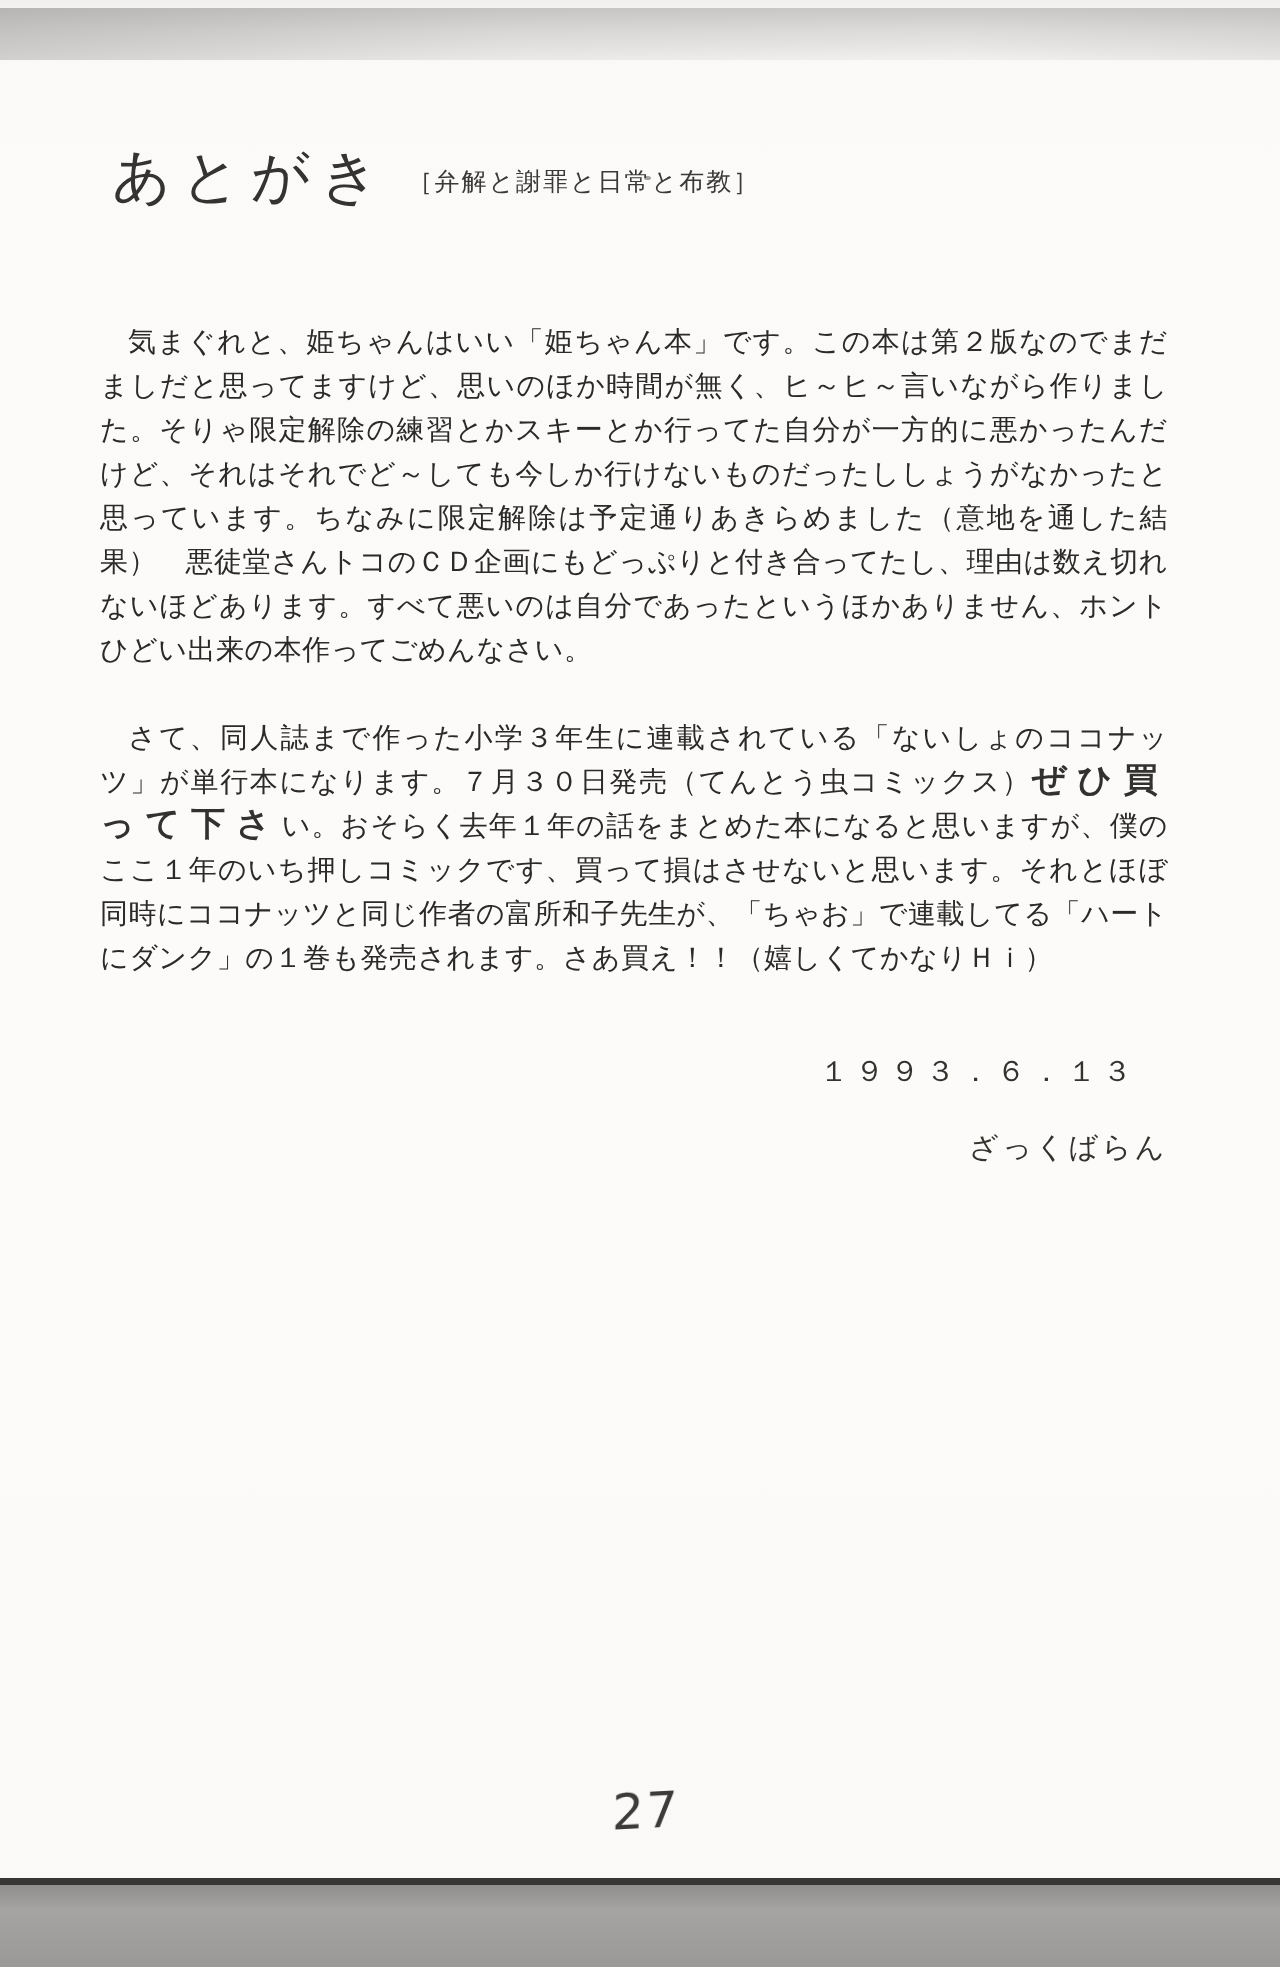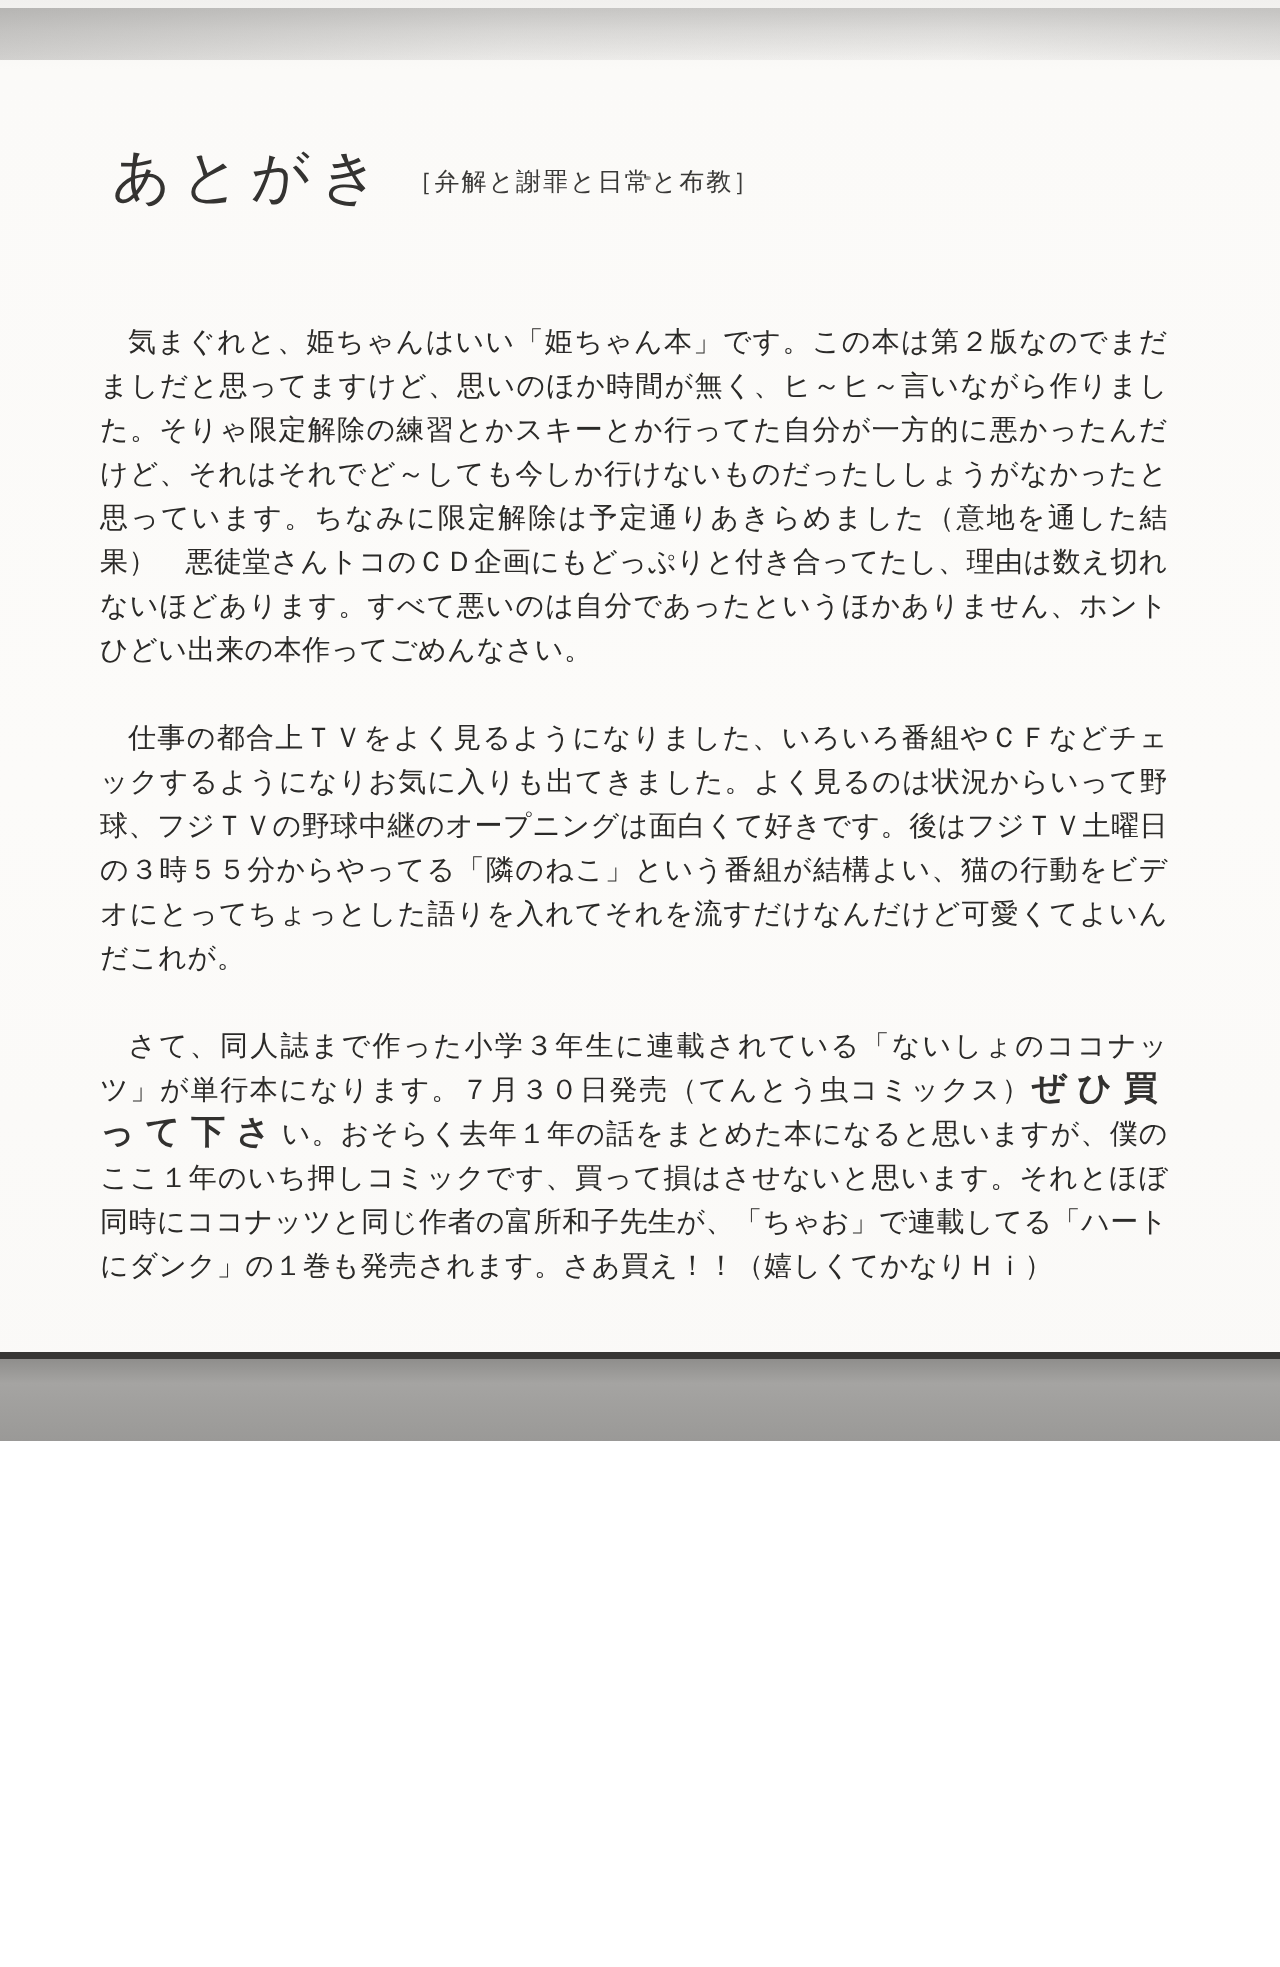--- a/index.html
+++ b/index.html
@@ -3,21 +3,21 @@
 <meta charset="utf-8">
 <style>
   html, body {
     margin: 0;
     padding: 0;
     background: #ffffff;
   }
   .scan-page {
     position: relative;
     width: 1280px;
-    height: 1441px;
+    height: 1967px;
     margin: 0 auto;
     background: linear-gradient(180deg, #f1f0ee 0px, #fbfaf8 70px, #fcfbf9 55%, #faf9f7 100%);
     overflow: hidden;
     font-family: "DejaVu Serif", "Liberation Serif", serif;
     color: #2b2a28;
   }
   
   .scan-top {
     position: absolute;
     top: 8px; left: 0; right: 0;
@@ -114,21 +114,20 @@
   <div class="speck"></div>
 
   <div class="content">
 
     <h1 class="title-row"><span class="title">あとがき</span><span class="subtitle">［弁解と謝罪と日常と布教］</span></h1>
 
     <p class="para">気まぐれと、姫ちゃんはいい「姫ちゃん本」です。この本は第２版なのでまだましだと思ってますけど、思いのほか時間が無く、ヒ～ヒ～言いながら作りました。そりゃ限定解除の練習とかスキーとか行ってた自分が一方的に悪かったんだけど、それはそれでど～しても今しか行けないものだったししょうがなかったと思っています。ちなみに限定解除は予定通りあきらめました（意地を通した結果）　悪徒堂さんトコのＣＤ企画にもどっぷりと付き合ってたし、理由は数え切れないほどあります。すべて悪いのは自分であったというほかありません、ホントひどい出来の本作ってごめんなさい。</p>
 
 
 
-    <p class="para">仕事の都合上ＴＶをよく見るようになりました、いろいろ番組やＣＦなどチェックするようになりお気に入りも出てきました。よく見るのは状況からいって野球、フジＴＶの野球中継のオープニングは面白くて好きです。後はフジＴＶ土曜日の３時５５分からやってる「隣のねこ」という番組が結構よい、猫の行動をビデオにとってちょっとした語りを入れてそれを流すだけなんだけど可愛くてよいんだこれが。</p>
 
     <p class="para"><span>さて、同人誌まで作った小学３年生に連載されている「ないしょのココナッツ」が単行本になります。７月３０日発売（てんとう虫コミックス）</span><span class="emphasis">ぜひ買って下さ</span><span>い。おそらく去年１年の話をまとめた本になると思いますが、僕のここ１年のいち押しコミックです、買って損はさせないと思います。それとほぼ同時にココナッツと同じ作者の富所和子先生が、「ちゃお」で連載してる「ハートにダンク」の１巻も発売されます。さあ買え！！（嬉しくてかなりＨｉ）</span></p>
 
 
     <div class="date-line">１９９３．６．１３</div>
 
     <div class="signature-line">ざっくばらん</div>
 
   </div>
 

